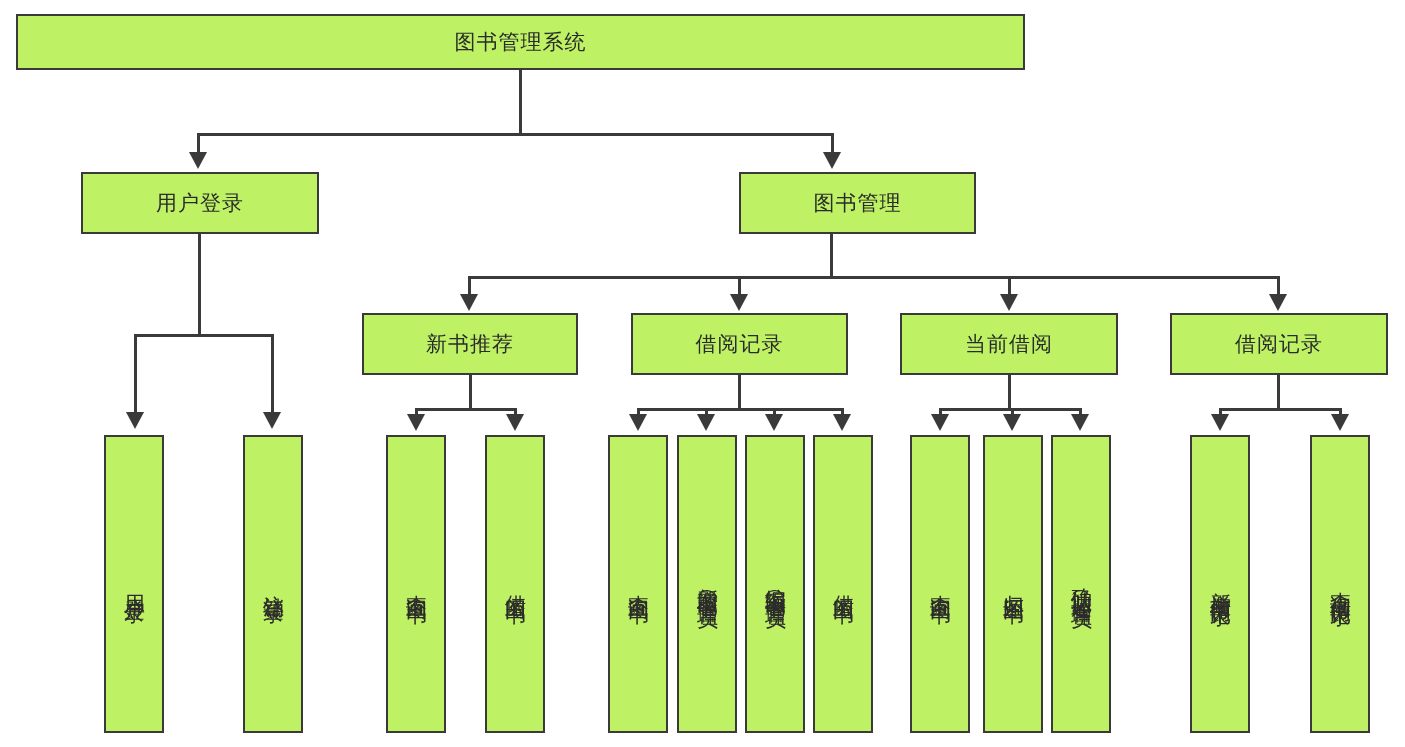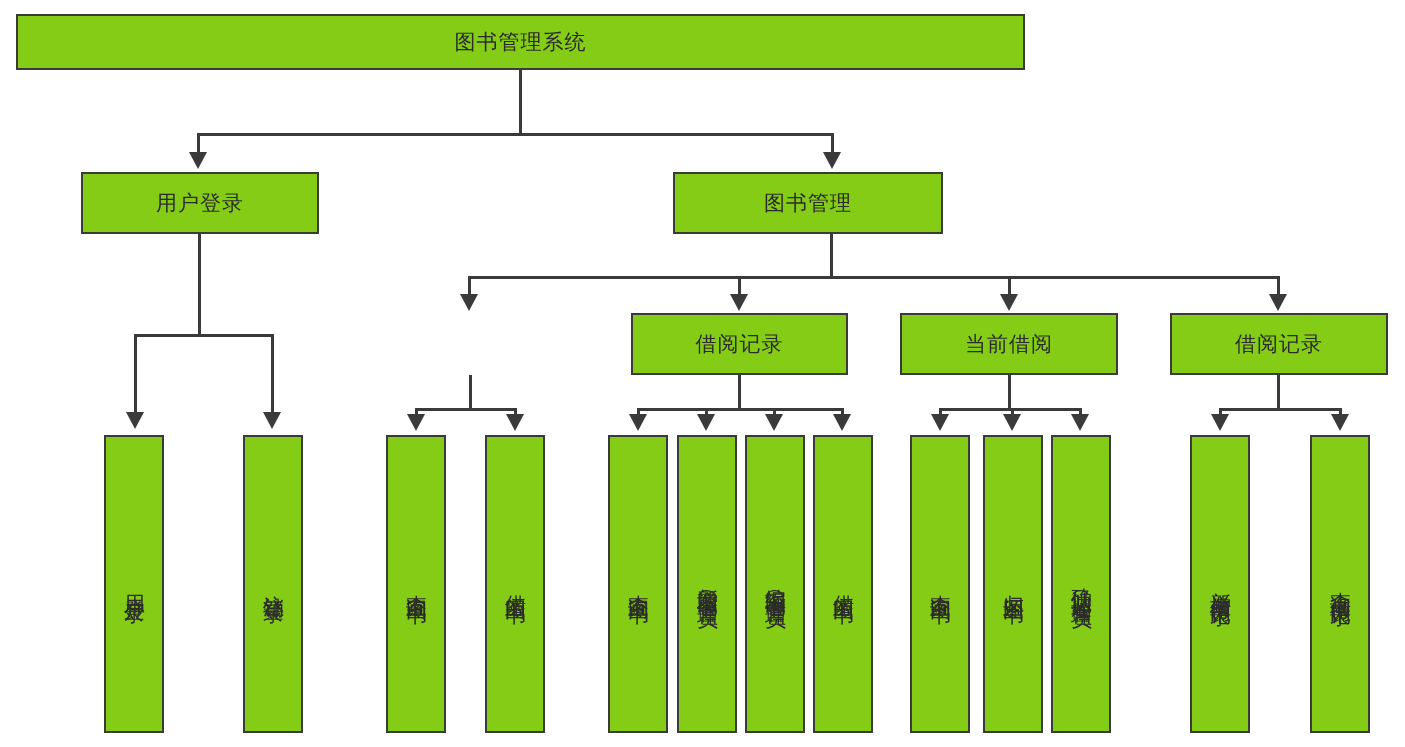--- a/index.html
+++ b/index.html
@@ -14,21 +14,21 @@
     position: relative;
     width: 1405px;
     height: 747px;
     background: #ffffff;
     overflow: hidden;
   }
   .node {
     position: absolute;
     box-sizing: border-box;
     border: 2px solid #3a3a3a;
-    background: #84cc16;
+    background: #bef264;
     display: flex;
     align-items: center;
     justify-content: center;
     color: #2b2b2b;
     font-family: Liberation Serif, serif;
   }
   .node.horiz {
     font-size: 21px;
     letter-spacing: 1px;
   }
@@ -89,21 +89,21 @@
   <div class="hline" style="left:197px; top:133px; width:637px;"></div>
   <div class="vline" style="left:197px; top:133px; height:22px;"></div>
   <div class="arrow" style="left:189px; top:152px;"></div>
   <div class="vline" style="left:831px; top:133px; height:22px;"></div>
   <div class="arrow" style="left:823px; top:152px;"></div>
 
   <div class="node horiz" style="left:81px; top:172px; width:238px; height:62px;">
     <span>用户登录</span>
   </div>
 
-  <div class="node horiz" style="left:673px; top:172px; width:270px; height:62px;">
+  <div class="node horiz" style="left:739px; top:172px; width:237px; height:62px;">
     <span>图书管理</span>
   </div>
 
   <div class="vline" style="left:198px; top:234px; height:102px;"></div>
   <div class="hline" style="left:134px; top:334px; width:139px;"></div>
   <div class="vline" style="left:134px; top:334px; height:80px;"></div>
   <div class="arrow" style="left:126px; top:412px;"></div>
   <div class="vline" style="left:271px; top:334px; height:80px;"></div>
   <div class="arrow" style="left:263px; top:412px;"></div>
 
@@ -115,20 +115,23 @@
 
   <div class="vline" style="left:738px; top:276px; height:20px;"></div>
   <div class="arrow" style="left:730px; top:294px;"></div>
 
   <div class="vline" style="left:1008px; top:276px; height:20px;"></div>
   <div class="arrow" style="left:1000px; top:294px;"></div>
 
   <div class="vline" style="left:1277px; top:276px; height:20px;"></div>
   <div class="arrow" style="left:1269px; top:294px;"></div>
 
+  <div class="node horiz" style="left:362px; top:313px; width:216px; height:62px;">
+    <span>新书推荐</span>
+  </div>
   <div class="node horiz" style="left:631px; top:313px; width:217px; height:62px;">
     <span>借阅记录</span>
   </div>
   <div class="node horiz" style="left:1170px; top:313px; width:218px; height:62px;">
     <span>借阅记录</span>
   </div>
   <div class="node horiz" style="left:900px; top:313px; width:218px; height:62px;">
     <span>当前借阅</span>
   </div>
 

